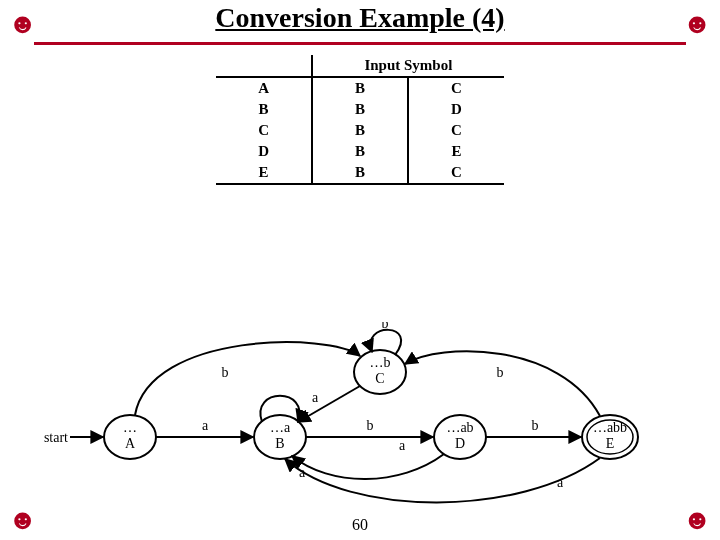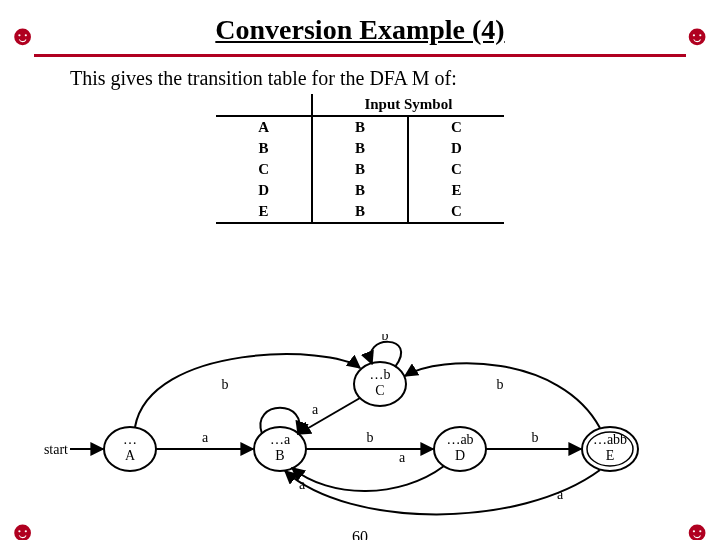--- a/index.html
+++ b/index.html
@@ -1,19 +1,19 @@
 <!DOCTYPE html>
 <html><head>
 <meta charset="utf-8">
 <style>
   body{margin:0;padding:0;background:#fff;font-family:"Times New Roman",serif;color:#000}
   .slide{position:relative;width:720px;height:540px;box-sizing:border-box}
   .corner{position:absolute;font-size:28px;color:#b00020;font-weight:bold;font-family:Arial,sans-serif}
   .tl{top:6px;left:8px}.tr{top:6px;right:8px}.bl{bottom:6px;left:8px}.br{bottom:6px;right:8px}
-  .title{text-align:center;font-size:28px;font-weight:bold;margin-top:14px}
+  .title{text-align:center;font-size:28px;font-weight:bold;margin-top:2px}
   .title span{text-decoration:underline}
   .rule{border:none;height:3px;background:#b00020;margin:8px 34px 10px}
   .intro{font-size:20px;margin:2px 70px 4px}
   .tbl{margin:0 auto;border-collapse:collapse}
   .tbl td,.tbl th{padding:2px 42px;text-align:center;font-size:15px;font-weight:bold}
   .tbl .hgrp th{border-bottom:2px solid #000}
   .tbl .hrow th{border-bottom:2px solid #000}
   .tbl td.state{border-right:2px solid #000}
   .tbl th.state{border-right:2px solid #000}
   .tbl td.mid{border-right:2px solid #000}
@@ -30,21 +30,20 @@
 
 <div class="slide">
   <div class="corner tl">☻</div>
   <div class="corner tr">☻</div>
   <div class="corner bl">☻</div>
   <div class="corner br">☻</div>
 
   <div class="title"><span>Conversion Example (4)</span></div>
   <hr class="rule">
 
-  <div class="intro">This gives the transition table for the DFA M of:</div>
 
   <table class="tbl">
     <tbody>
         <tr class="hgrp">
       <th class="state"></th>
       <th colspan="2">Input Symbol</th>
     </tr>
     <tr>
           <td class="state">A</td>
           <td class="mid">B</td>

